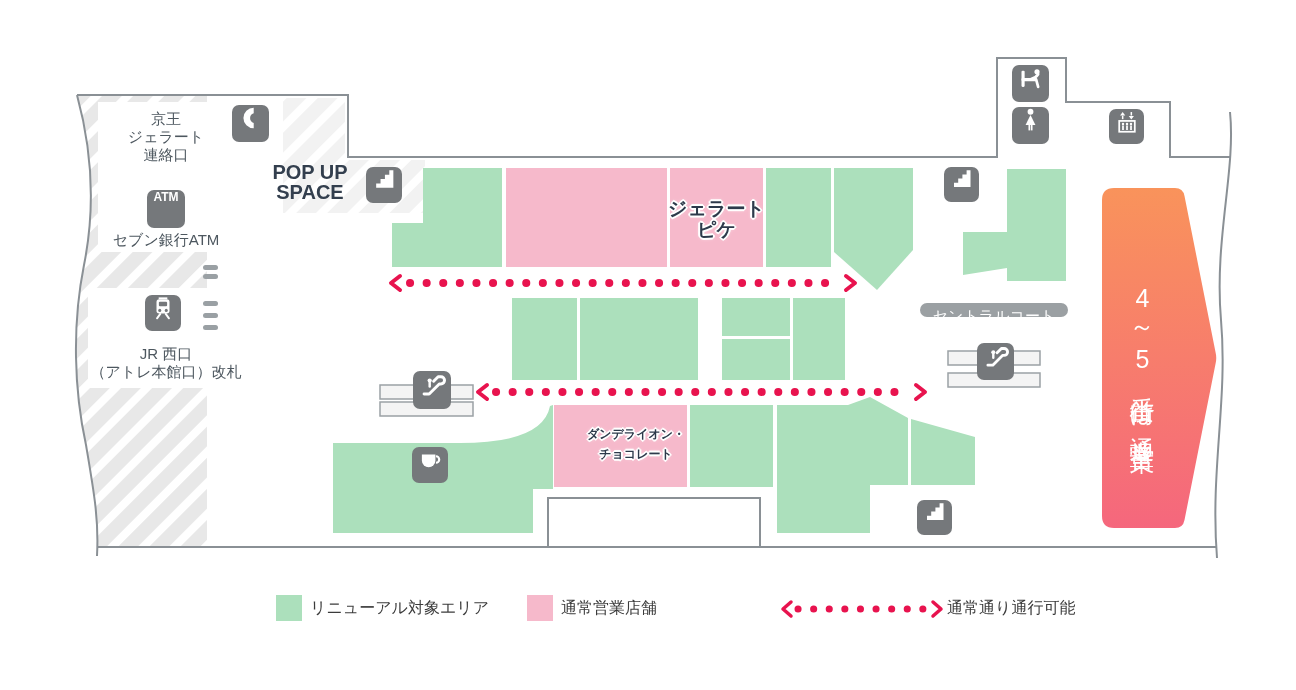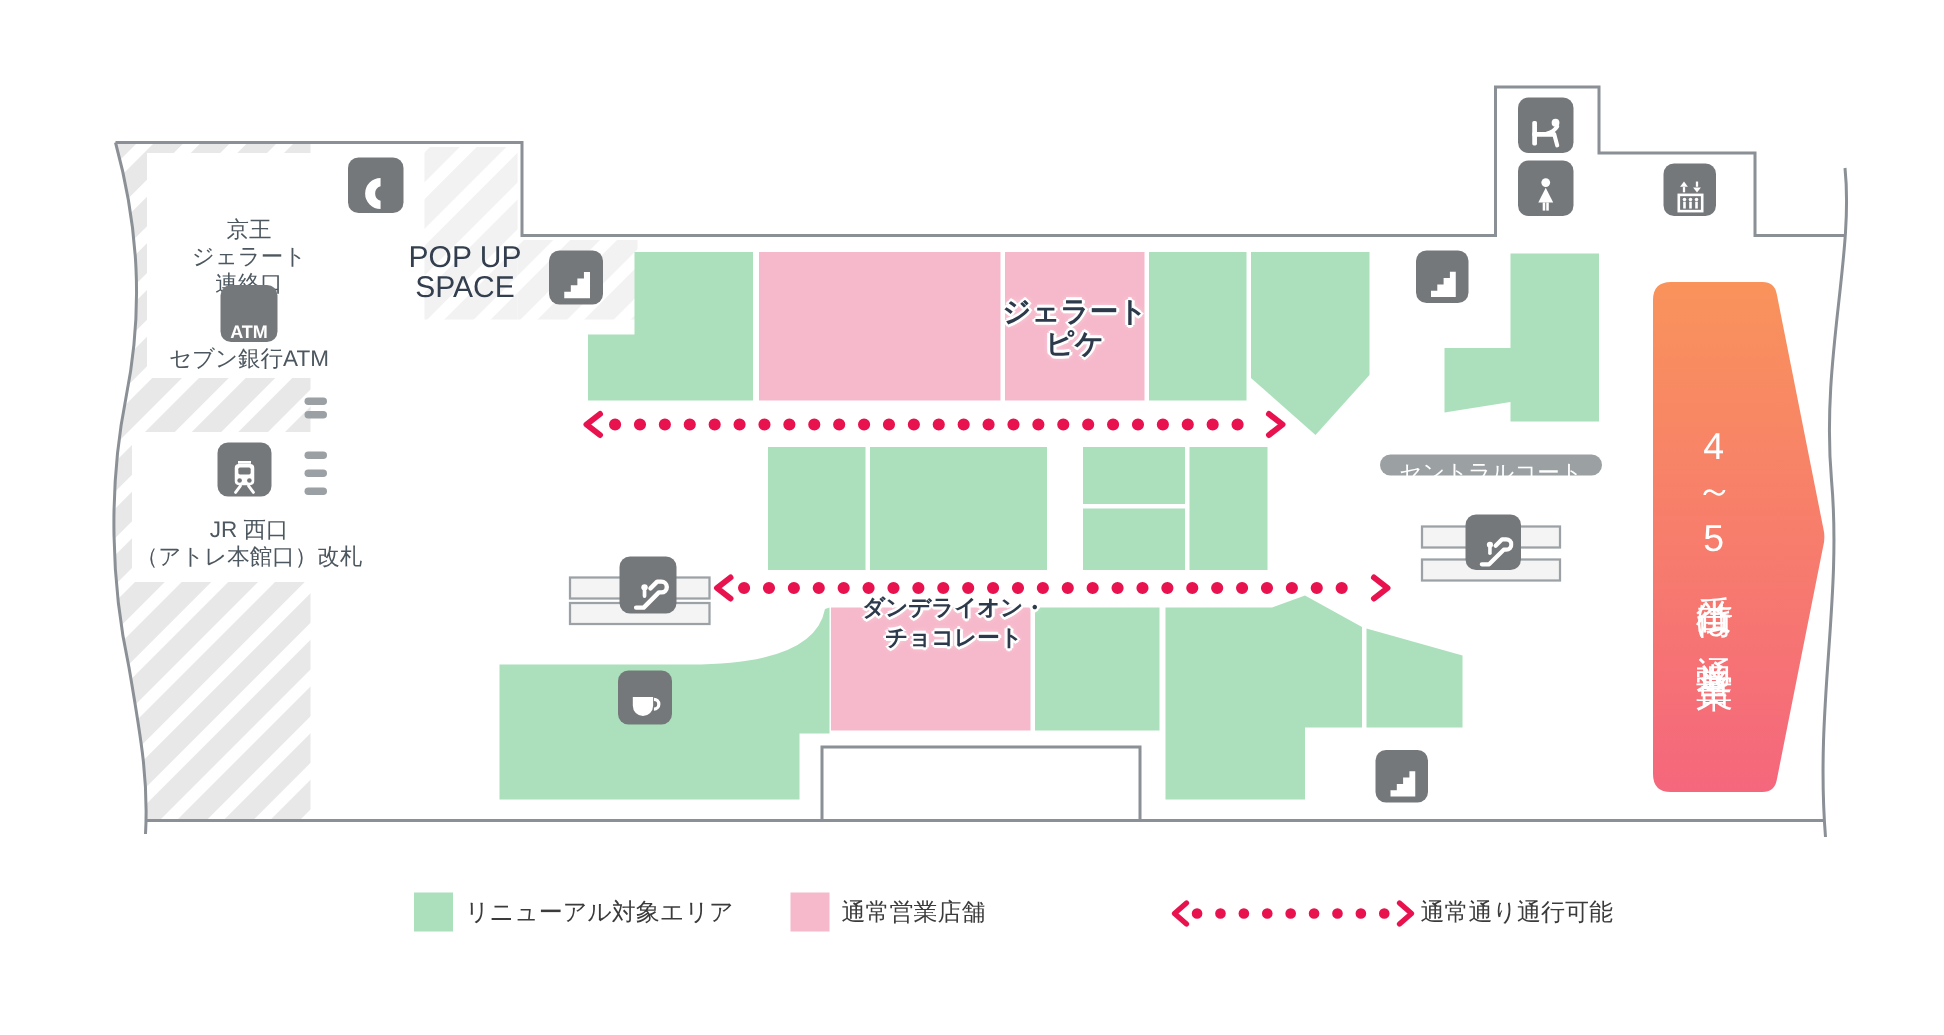--- a/index.html
+++ b/index.html
@@ -9,24 +9,24 @@
   .g{fill:var(--green,#ACE0BC);}
   .p{fill:var(--pink,#F6B9CB);}
   .outline{fill:none;stroke:#8a9095;stroke-width:2;}
   .escbar{fill:#f4f4f4;stroke:#9ba1a5;stroke-width:1.5;}
   .gate{fill:#9aa0a4;}
   .dots{fill:none;stroke:var(--red,#E8134E);stroke-width:8;stroke-linecap:round;stroke-dasharray:0.1 16.5;}
   .chev{fill:none;stroke:var(--red,#E8134E);stroke-width:4;stroke-linecap:round;stroke-linejoin:round;}
   .lbl{position:absolute;text-align:center;color:#4d575f;font-size:15px;line-height:18px;}
   .shoplbl{position:absolute;text-align:center;color:#2d3a4b;font-size:19px;line-height:21px;font-weight:600;
            text-shadow:-2px 0 0 #fff,2px 0 0 #fff,0 -2px 0 #fff,0 2px 0 #fff,-1px -1px 0 #fff,1px 1px 0 #fff,-1px 1px 0 #fff,1px -1px 0 #fff,0 0 4px #fff;}
-  .icon{position:absolute;background:var(--icongray,#75787B);border-radius:7px;display:flex;align-items:flex-end;justify-content:center;}
+  .icon{position:absolute;background:var(--icongray,#75787B);border-radius:7px;display:flex;align-items:flex-start;justify-content:center;}
   .icon svg{display:block;}
   .atmtxt{color:#fff;font-weight:bold;font-size:12px;letter-spacing:0px;}
-  #popup-label{position:absolute;left:255px;top:162px;width:110px;text-align:center;color:#333f4e;font-size:20px;line-height:20px;font-weight:400;}
+  #popup-label{position:absolute;left:255px;top:162px;width:110px;text-align:center;color:#333f4e;font-size:20px;line-height:20px;font-weight:700;}
   #central-pill{position:absolute;left:920px;top:303px;width:148px;height:14px;background:#9ba0a3;border-radius:13px;
                 color:#fff;font-size:15px;text-align:center;line-height:25px;}
   #banner-text{position:absolute;left:1102px;top:190px;width:82px;height:338px;display:flex;align-items:center;justify-content:center;}
   #banner-text div{writing-mode:vertical-rl;text-orientation:upright;color:#fff;font-size:25px;letter-spacing:4px;font-weight:500;}
   .legend-label{position:absolute;top:598px;color:#3b3b3b;font-size:16px;white-space:nowrap;}
   .swatch{position:absolute;top:595px;width:26px;height:26px;}
 </style>
 </head>
 <body>
 
@@ -120,41 +120,41 @@
 
     <path fill="url(#bannerGrad)" d="M1114,188 L1175,188 Q1183,188 1184.5,196 L1215.5,352 Q1217,358 1215.5,364 L1184.5,520 Q1183,528 1175,528 L1114,528 Q1102,528 1102,516 L1102,200 Q1102,188 1114,188 Z"></path>
 
     <g>
       <path class="chev" style="stroke-width:3.5" d="M791,602 L783,609 L791,616"></path>
       <path class="dots" style="stroke-width:7;stroke-dasharray:0.1 15.5" d="M798,609 L926,609"></path>
       <path class="chev" style="stroke-width:3.5" d="M933,602 L941,609 L933,616"></path>
     </g>
   </svg>
 
-  <div class="lbl" style="left:106px;top:110px;width:120px;margin-top:35px;">
+  <div class="lbl" style="left:106px;top:110px;width:120px;">
     <div>京王</div>
     <div>ジェラート</div>
     <div>連絡口</div>
   </div>
   <div class="lbl" style="left:96px;top:231px;width:140px;">セブン銀行ATM</div>
   <div class="lbl" style="left:86px;top:345px;width:160px;">
     <div>JR 西口</div>
     <div>（アトレ本館口）改札</div>
   </div>
 
   <div id="popup-label">
     <div>POP UP</div>
     <div>SPACE</div>
   </div>
 
   <div class="shoplbl" style="left:660px;top:198px;width:113px;">
     <div>ジェラート</div>
     <div>ピケ</div>
   </div>
-  <div class="shoplbl" style="left:536px;top:396px;width:200px;font-size:15px;line-height:20px;">
+  <div class="shoplbl" style="left:536px;top:424px;width:200px;font-size:12px;line-height:20px;">
     <div>ダンデライオン・</div>
     <div>チョコレート</div>
   </div>
 
   <div id="central-pill">セントラルコート</div>
 
   <div id="banner-text">
     <div>4～5番街は通常営業</div>
   </div>
 

